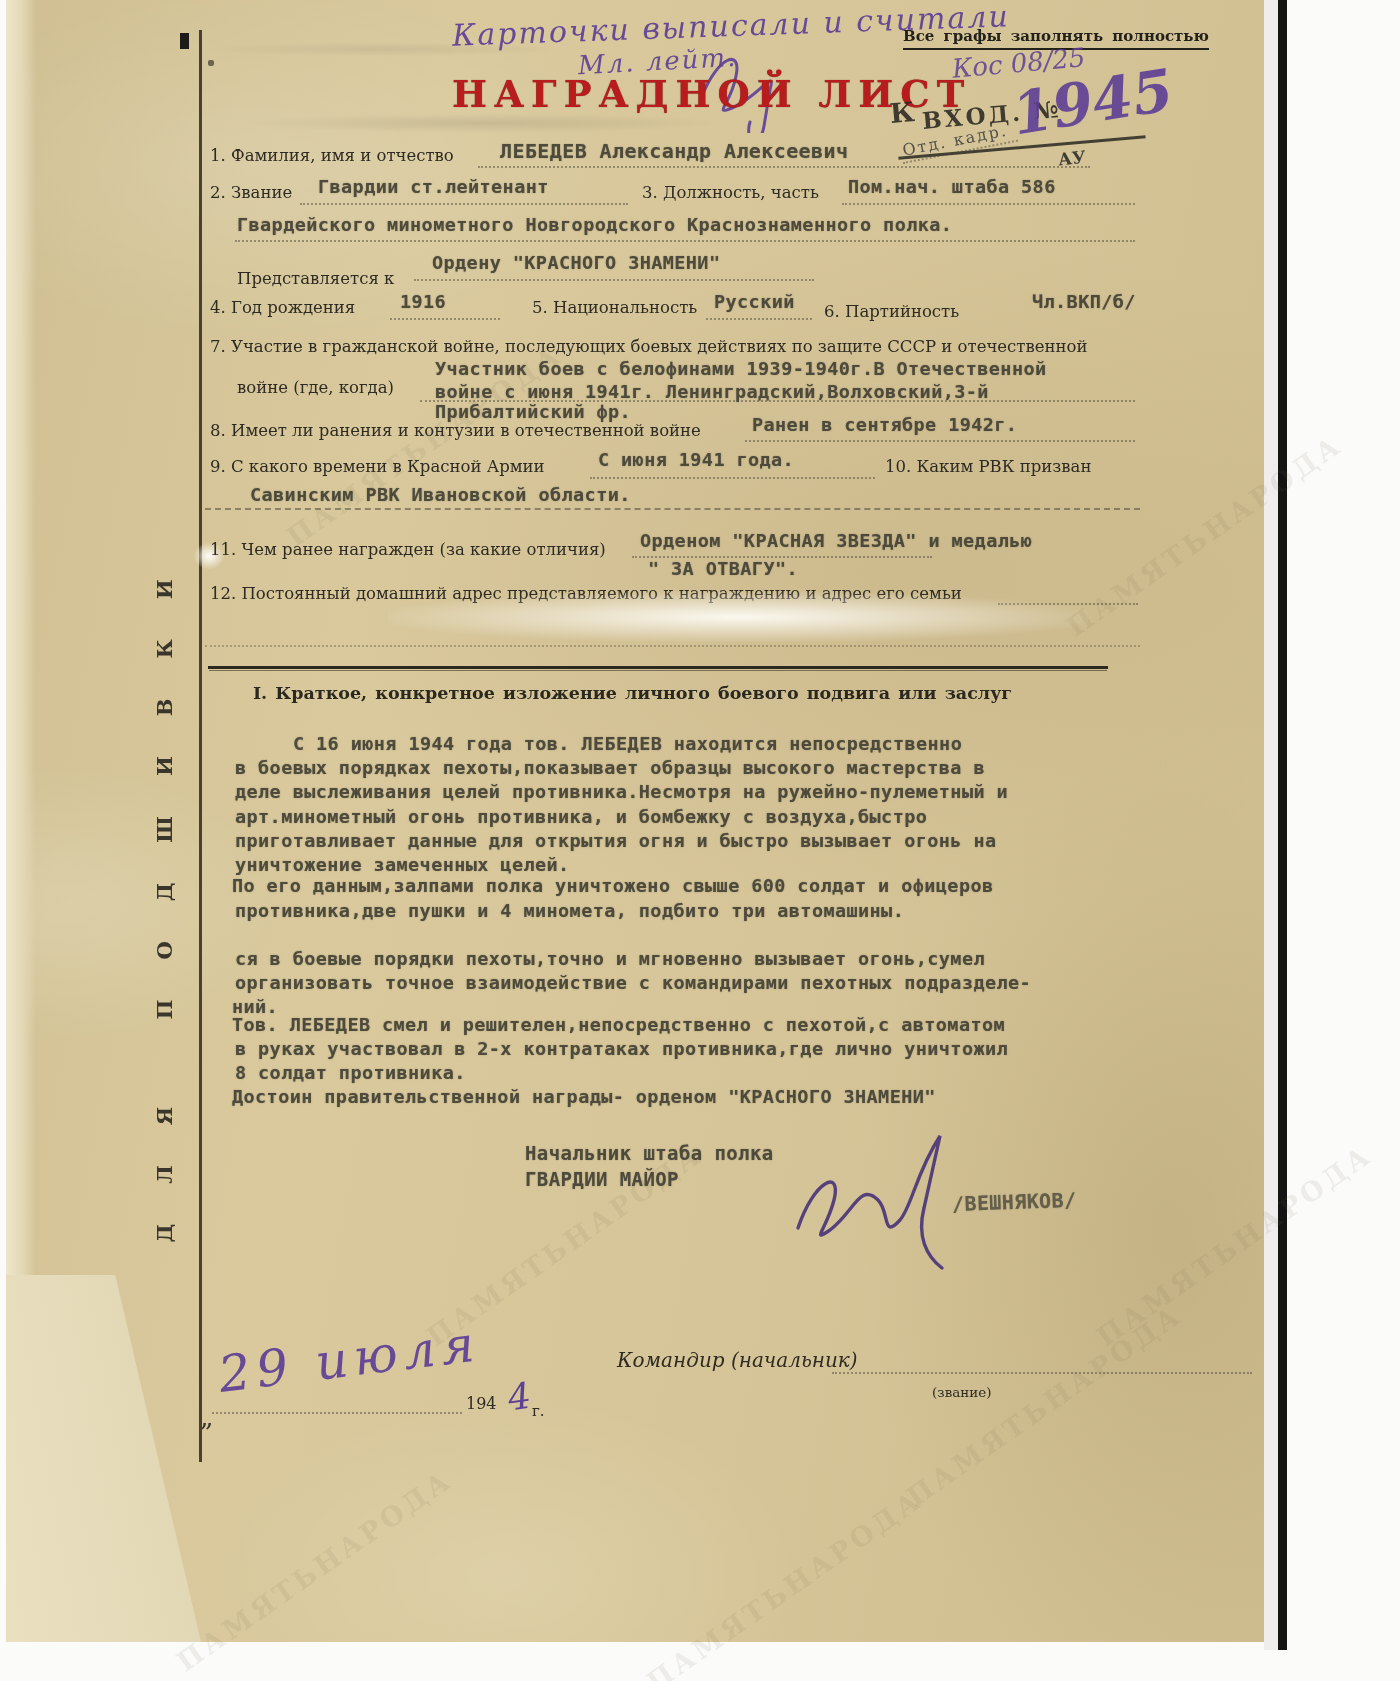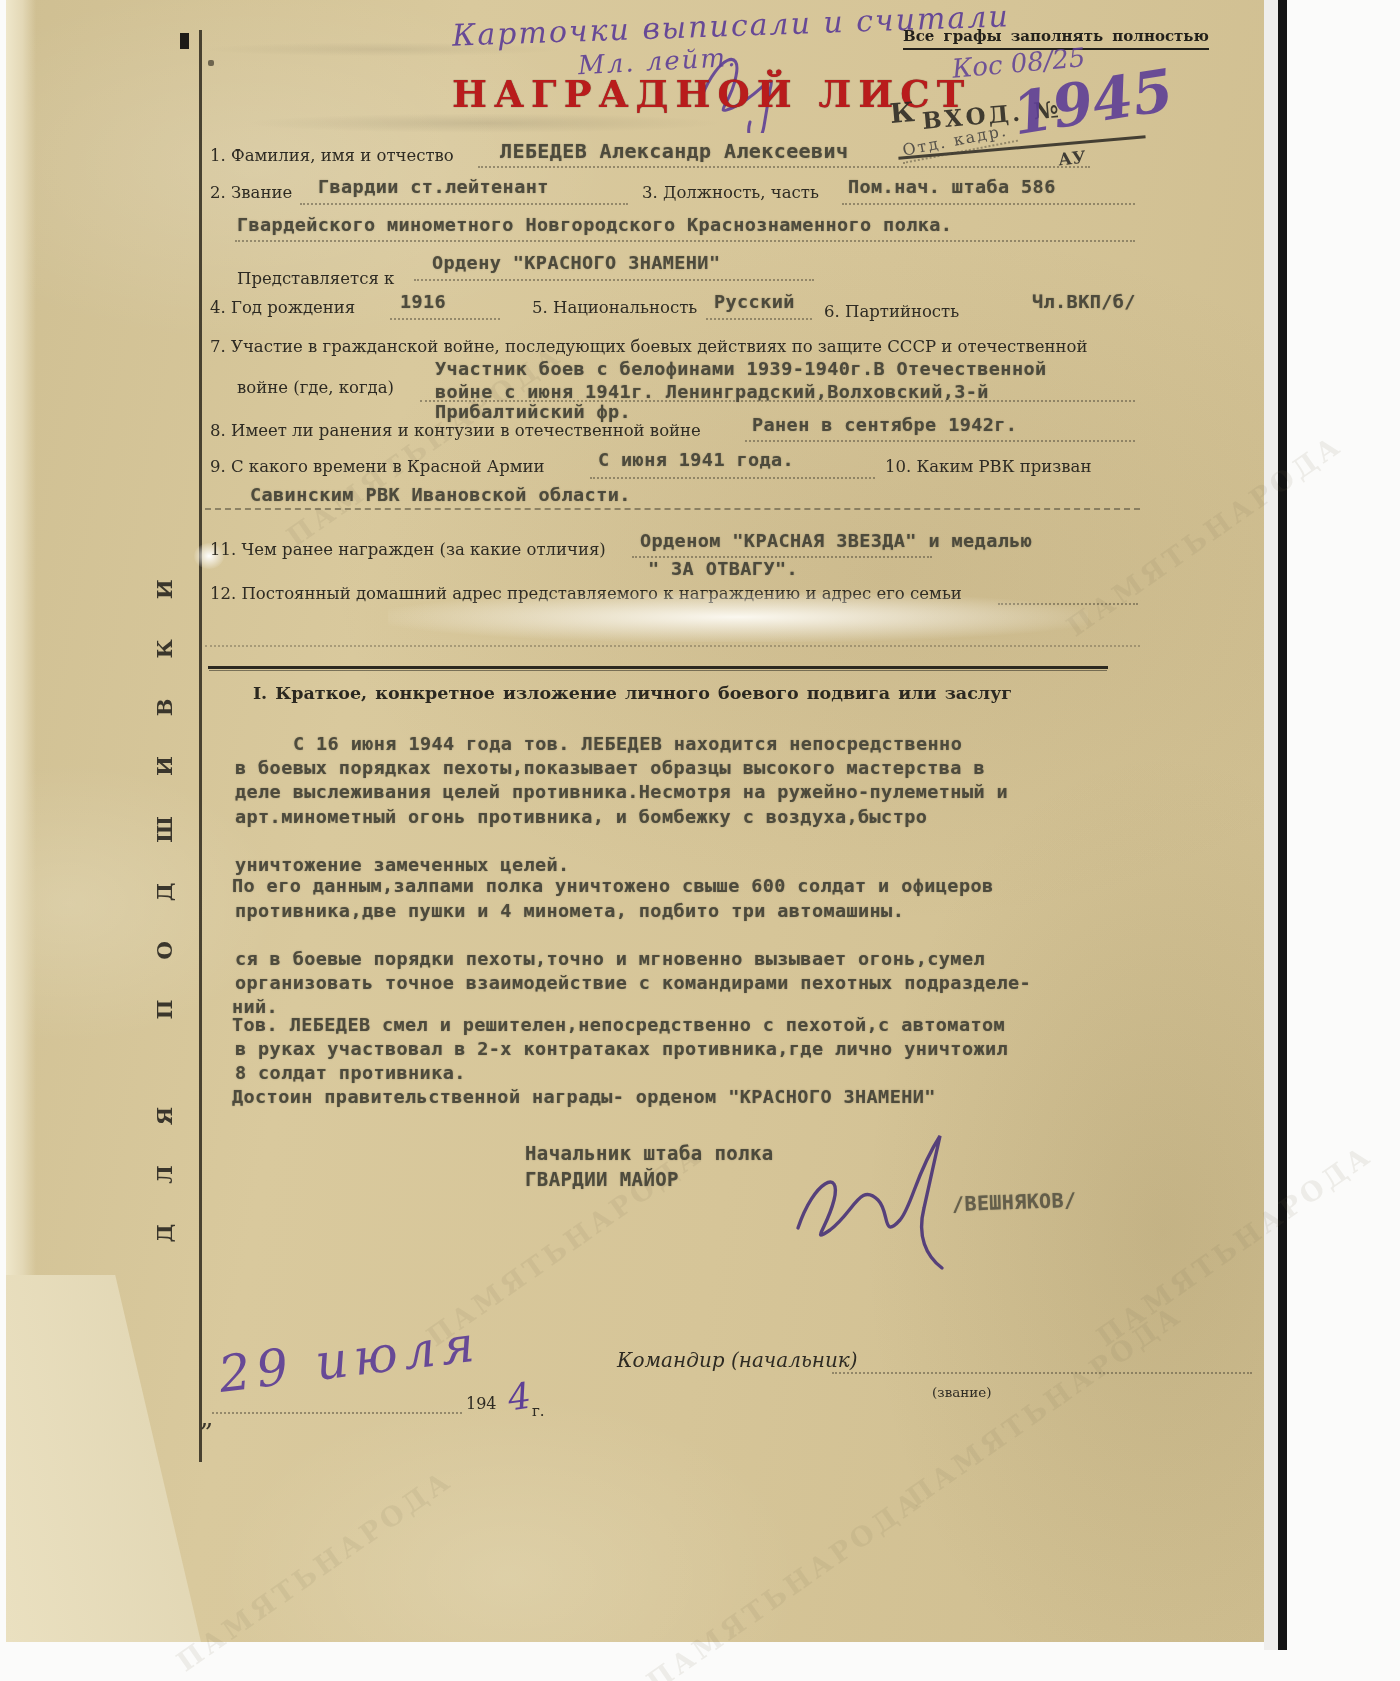--- a/index.html
+++ b/index.html
@@ -150,20 +150,21 @@
   <div class="blur-patch"></div>
   <div class="dots" style="left:205px;top:645px;width:935px;opacity:.7;"></div>
 
   <div class="rule2"></div>
   <div class="heading">I. Краткое, конкретное изложение личного боевого подвига или заслуг</div>
 
   <div class="tw" style="left:293px;top:733px;">С 16 июня 1944 года тов. ЛЕБЕДЕВ находится непосредственно</div>
   <div class="tw" style="left:235px;top:757px;">в боевых порядках пехоты,показывает образцы высокого мастерства в</div>
   <div class="tw" style="left:235px;top:781px;">деле выслеживания целей противника.Несмотря на ружейно-пулеметный и</div>
   <div class="tw" style="left:235px;top:806px;">арт.минометный огонь противника, и бомбежку с воздуха,быстро</div>
+  <div class="tw" style="left:235px;top:830px;">приготавливает данные для открытия огня и быстро вызывает огонь на</div>
   <div class="tw" style="left:235px;top:854px;">уничтожение замеченных целей.</div>
   <div class="tw" style="left:232px;top:875px;">По его данным,залпами полка уничтожено свыше 600 солдат и офицеров</div>
   <div class="tw" style="left:235px;top:900px;">противника,две пушки  и 4 миномета, подбито три автомашины.</div>
   <div class="tw" style="left:235px;top:948px;">ся  в боевые порядки пехоты,точно и мгновенно вызывает огонь,сумел</div>
   <div class="tw" style="left:235px;top:972px;">организовать точное взаимодействие с командирами пехотных подразделе-</div>
   <div class="tw" style="left:232px;top:996px;">ний.</div>
   <div class="tw" style="left:232px;top:1014px;">Тов. ЛЕБЕДЕВ смел и решителен,непосредственно с пехотой,с автоматом</div>
   <div class="tw" style="left:235px;top:1038px;">в руках участвовал в 2-х контратаках противника,где лично уничтожил</div>
   <div class="tw" style="left:235px;top:1062px;">8 солдат противника.</div>
   <div class="tw" style="left:232px;top:1086px;">Достоин правительственной награды- орденом  "КРАСНОГО ЗНАМЕНИ"</div>

